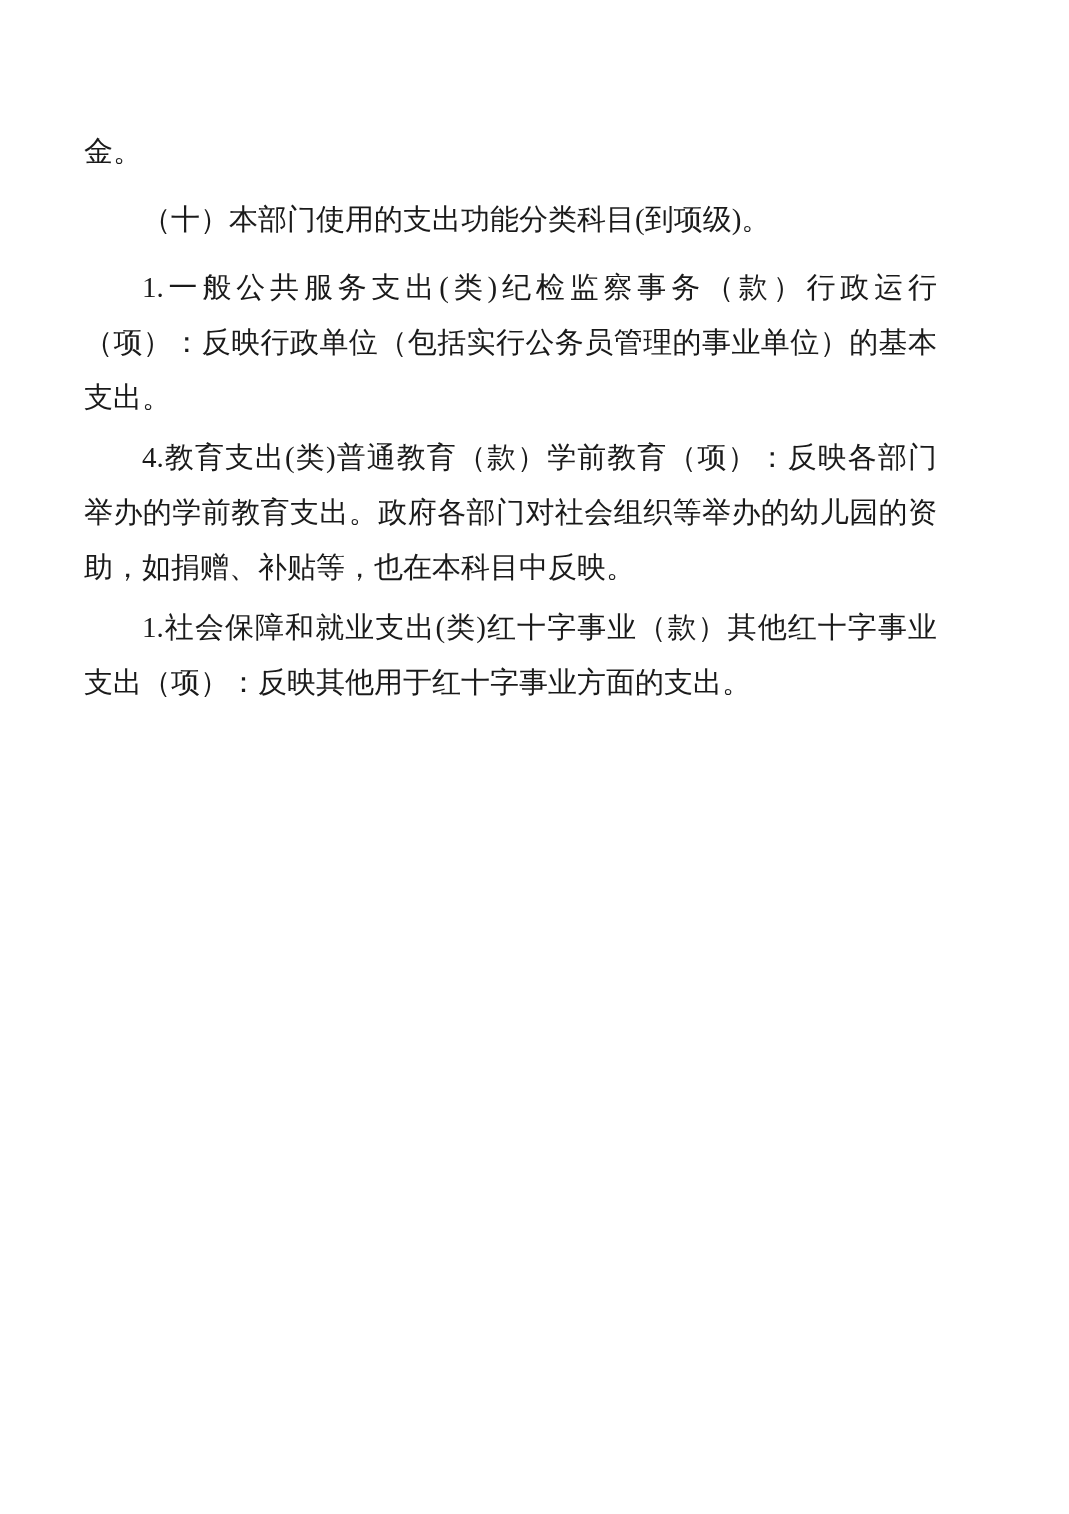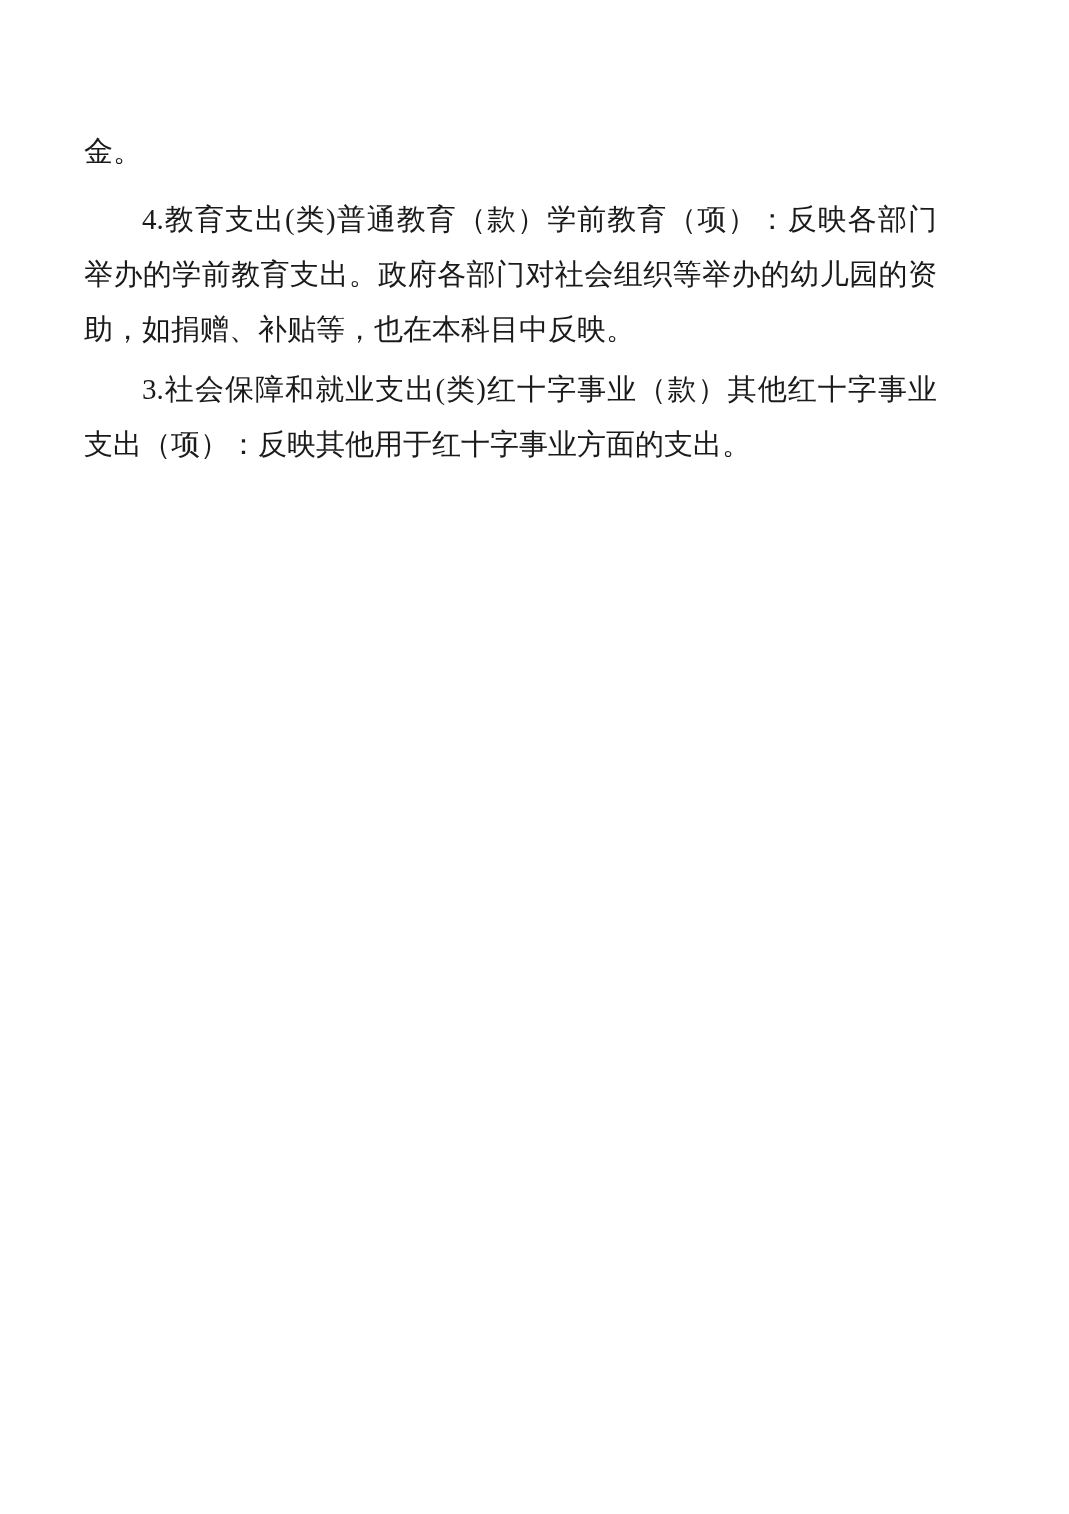--- a/index.html
+++ b/index.html
@@ -36,23 +36,25 @@
   p.doc-para.gap-lg {
     margin-bottom: 13px;
   }
 </style>
 </head>
 <body>
 
 <div class="page">
   <p class="doc-para gap-lg">金。</p>
 
+  <p class="doc-para indent gap-lg">（十）本部门使用的支出功能分类科目(到项级)。</p>
 
+  <p class="doc-para indent">1.一般公共服务支出(类)纪检监察事务（款）行政运行（项）：反映行政单位（包括实行公务员管理的事业单位）的基本支出。</p>
 
   <p class="doc-para indent">4.教育支出(类)普通教育（款）学前教育（项）：反映各部门举办的学前教育支出。政府各部门对社会组织等举办的幼儿园的资助，如捐赠、补贴等，也在本科目中反映。</p>
 
 
 
 
 
 
-  <p class="doc-para indent">3.社会保障和就业支出(类)红十字事业（款）其他红十字事业支出（项）：反映其他用于红十字事业方面的支出。</p>
+  <p class="doc-para indent">1.社会保障和就业支出(类)红十字事业（款）其他红十字事业支出（项）：反映其他用于红十字事业方面的支出。</p>
 </div>
 
 </body></html>

